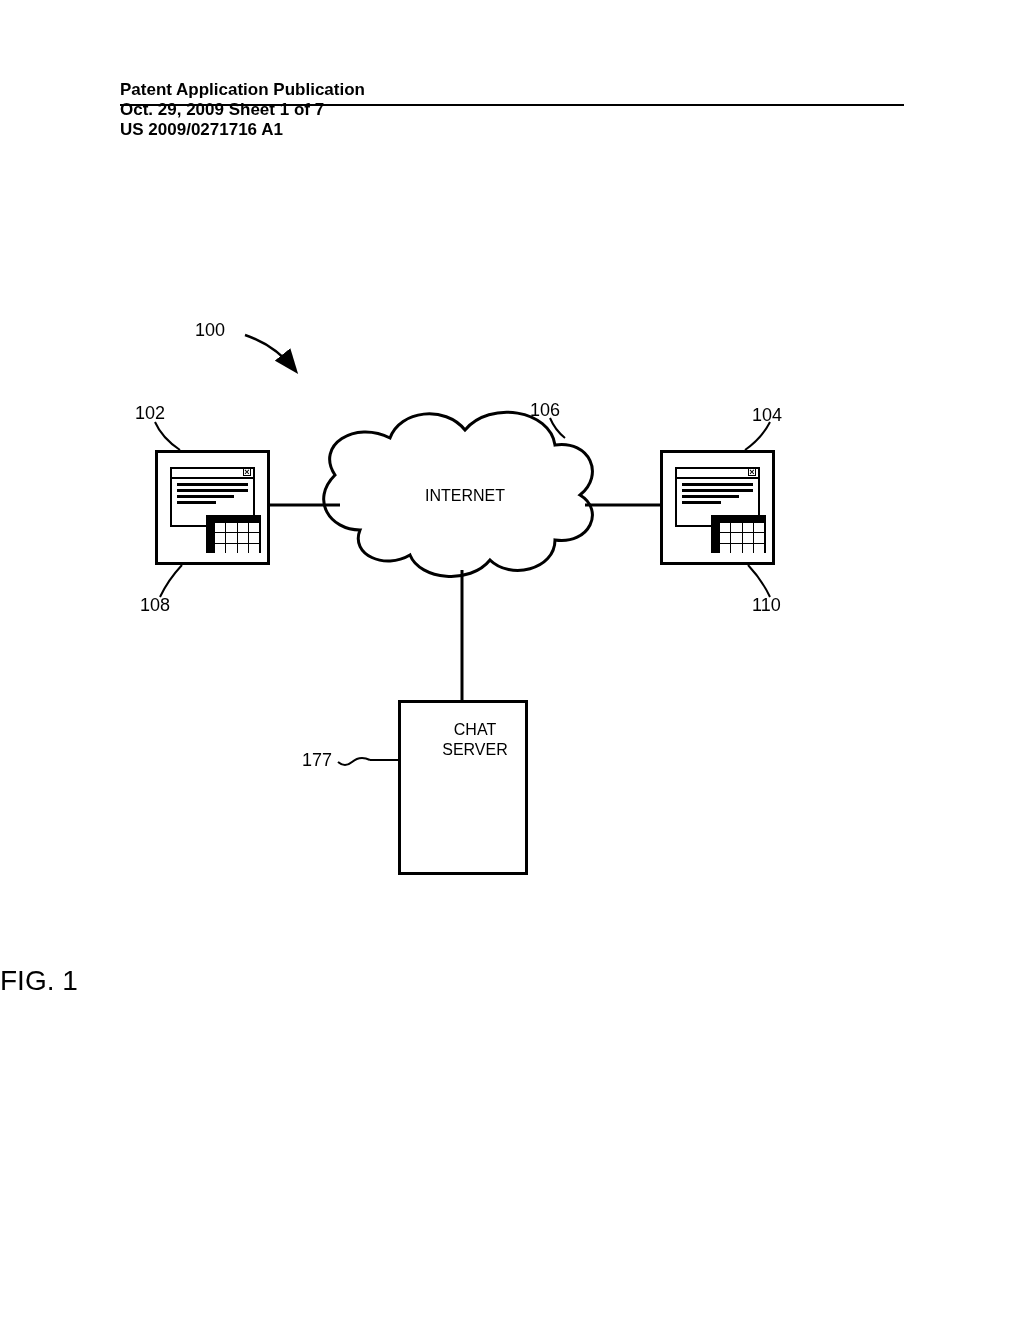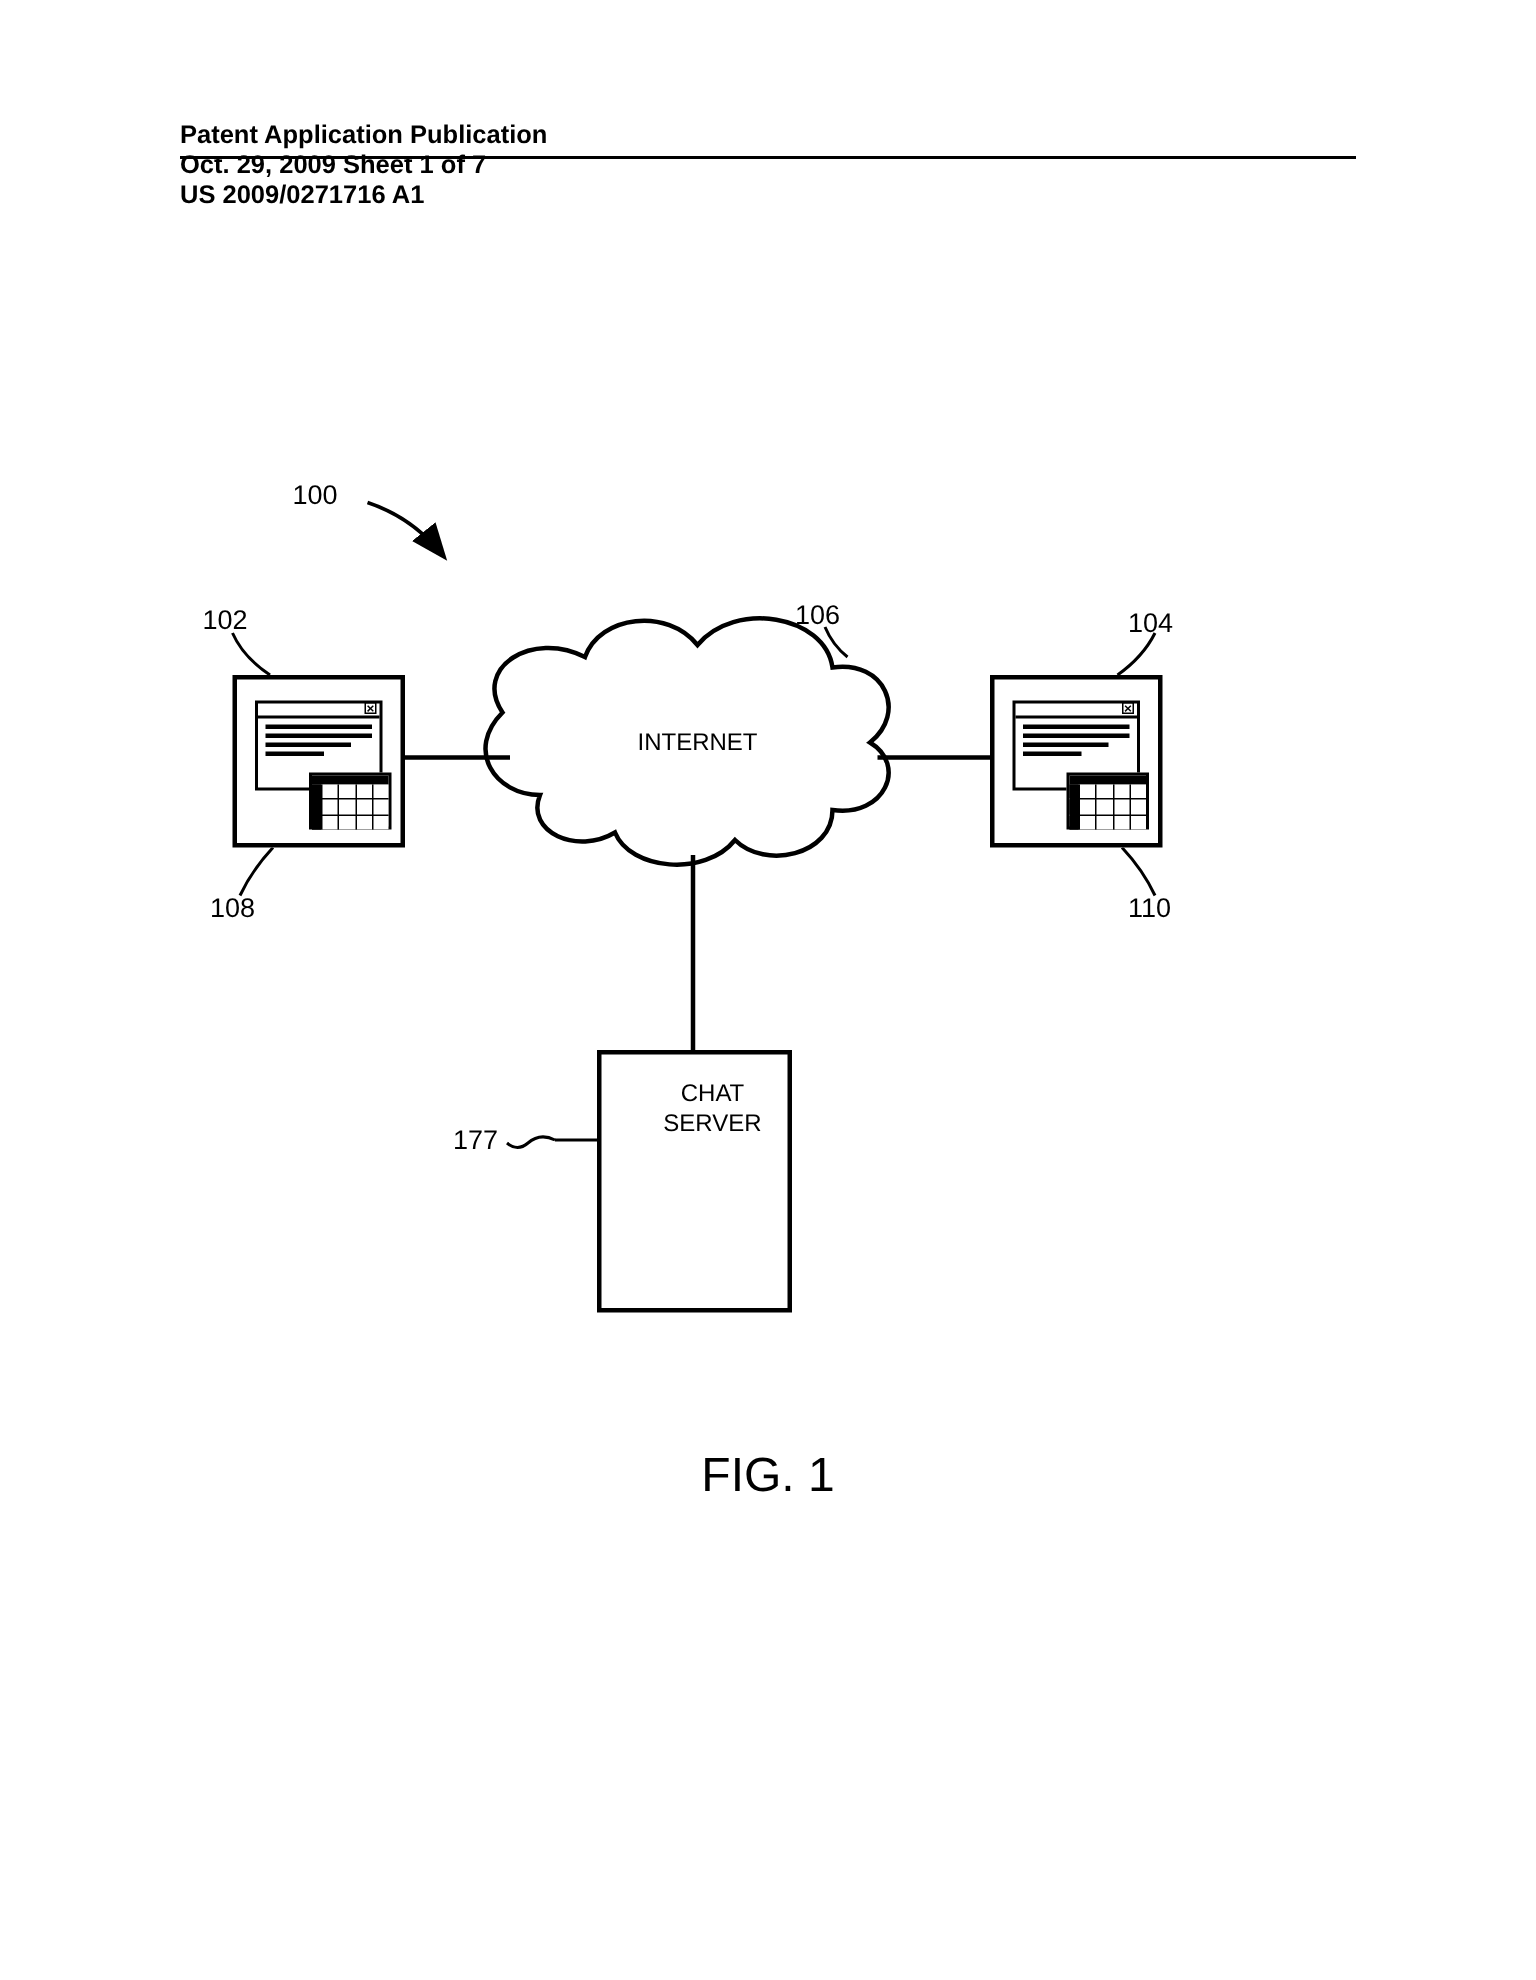--- a/index.html
+++ b/index.html
@@ -46,23 +46,23 @@
     font-family: Arial, Helvetica, sans-serif;
   }
   .blocklabel {
     position: absolute;
     text-align: center;
     font-size: 16px;
     line-height: 1.25;
   }
   .fig {
     position: absolute;
-    font-size: 32px;
+    font-size: 28px;
     left: 0; width: 1024px;
-    text-align: center;
+    text-align: left;
   }
   
   .computer {
     position: absolute;
     border: 3px solid #000;
     background: #fff;
   }
   .screen {
     position: absolute;
     border: 2px solid #000;

